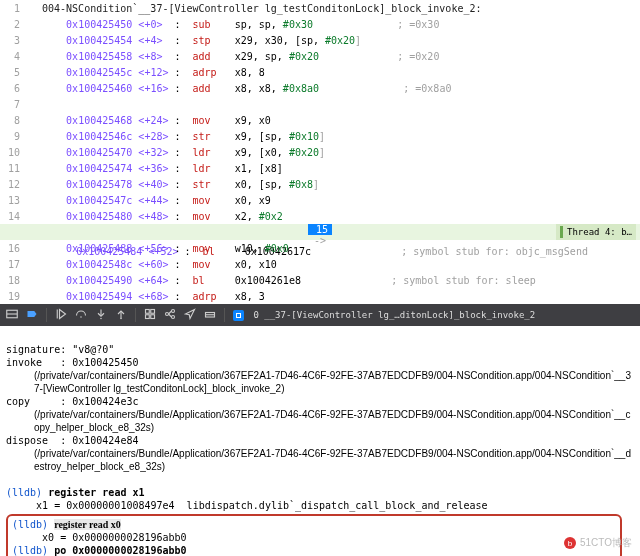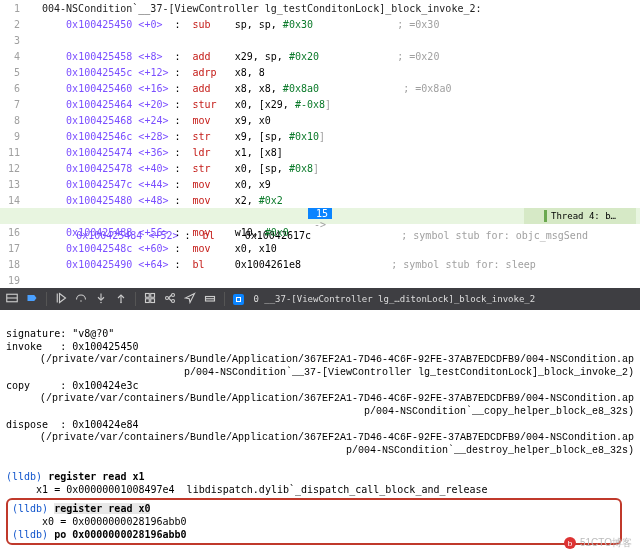--- a/index.html
+++ b/index.html
@@ -29,21 +29,21 @@
   .arrow { width: 18px; color:#a0a0a0; text-align:center; }
   .code { flex: 1; }
   .addr { color: #7a4eff; }
   .off  { color: #7a4eff; }
   .mn   { color: #c41a16; }
   .imm  { color: #0b7a2a; }
   .cmt  { color: #a0a0a0; }
   .funcname { color:#222; }
   .thread-tag {
     position:absolute; right:4px; top:0; height:16px;
-    background:#d6e9c6; font-size:9px; padding:2px 20px;
+    background:#d6e9c6; font-size:9px; padding:2px 4px;
     display:flex; align-items:center; gap:4px;
   }
   .thread-tag .bar{width:3px;height:12px;background:#6aa84f;}
   .linewrap{position:relative;}
 
   .toolbar {
     background:#3e3e42;
     height:22px;
     display:flex;
     align-items:center;
@@ -57,21 +57,21 @@
   .sqicon{display:inline-block;width:11px;height:11px;background:#0a84ff;border-radius:2px;vertical-align:middle;margin-right:4px;position:relative;}
   .sqicon::after{content:"";position:absolute;inset:3px;border:1px solid #fff;}
 
   .console {
     background:#fff;
     font-size:10px;
     line-height:13px;
     padding:4px 6px 6px 6px;
     white-space:pre;
   }
-  .console .wrap { white-space: normal; word-break: break-all; font-family: Liberation Mono, monospace; text-align: right;}
+  .console .wrap { white-space: normal; word-break: break-all; font-family: Liberation Sans, sans-serif;}
   .lldb { color:#1155cc; font-weight:normal;text-align:center;}
   .bold { font-weight:bold;margin-top:41px;}
   .outline {
     border:2px solid #c0392b;
     border-radius:6px;
     padding:2px 4px;
     margin:2px 0;
     display:inline-block;
     width: calc(100% - 12px);
   }
@@ -96,39 +96,42 @@
     <div class="line">
       <span class="gutter">1</span>
       <span class="arrow"></span>
       <span class="code funcname">004-NSCondition`__37-[ViewController lg_testConditonLock]_block_invoke_2:</span>
     </div>
     <div id="asm">
         <div class="linewrap">
           <div class="line"><span class="gutter">2</span><span class="arrow"></span><span class="code">    <span class="addr">0x100425450</span> <span class="off">&lt;+0&gt;  </span>:  <span class="mn">sub</span>    sp, sp, <span class="imm">#0x30</span><span class="cmt">              ; =0x30</span></span></div>
         </div>
         <div class="linewrap">
-          <div class="line"><span class="gutter">3</span><span class="arrow"></span></div>
+          <div class="line"><span class="gutter">3</span><span class="arrow"></span><span class="code">    <span class="addr">0x100425454</span> <span class="off">&lt;+4&gt;  </span>:  <span class="mn">stp</span>    x29, x30, [sp, <span class="imm">#0x20</span><span class="cmt">]</span></span></div>
         </div>
         <div class="linewrap">
           <div class="line"><span class="gutter">4</span><span class="arrow"></span><span class="code">    <span class="addr">0x100425458</span> <span class="off">&lt;+8&gt;  </span>:  <span class="mn">add</span>    x29, sp, <span class="imm">#0x20</span><span class="cmt">             ; =0x20</span></span></div>
         </div>
         <div class="linewrap">
           <div class="line"><span class="gutter">5</span><span class="arrow"></span><span class="code">    <span class="addr">0x10042545c</span> <span class="off">&lt;+12&gt; </span>:  <span class="mn">adrp</span>   x8, 8<span class="cmt"></span></span></div>
         </div>
         <div class="linewrap">
           <div class="line"><span class="gutter">6</span><span class="arrow"></span><span class="code">    <span class="addr">0x100425460</span> <span class="off">&lt;+16&gt; </span>:  <span class="mn">add</span>    x8, x8, <span class="imm">#0x8a0</span><span class="cmt">              ; =0x8a0</span></span></div>
         </div>
         <div class="linewrap">
-          <div class="line"><span class="gutter">7</span><span class="arrow"></span><span class="code">    <span class="addr">0x100425464</span> <span class="off">&lt;+20&gt; </span>:  <span class="mn">stur</span>   x0, [x29, <span class="imm">#-0x8</span><span class="cmt">]</span></span></div>
+          <div class="line"><span class="gutter">7</span><span class="arrow"></span></div>
         </div>
         <div class="linewrap">
           <div class="line"><span class="gutter">8</span><span class="arrow"></span><span class="code">    <span class="addr">0x100425468</span> <span class="off">&lt;+24&gt; </span>:  <span class="mn">mov</span>    x9, x0<span class="cmt"></span></span></div>
         </div>
         <div class="linewrap">
           <div class="line"><span class="gutter">9</span><span class="arrow"></span><span class="code">    <span class="addr">0x10042546c</span> <span class="off">&lt;+28&gt; </span>:  <span class="mn">str</span>    x9, [sp, <span class="imm">#0x10</span><span class="cmt">]</span></span></div>
+        </div>
+        <div class="linewrap">
+          <div class="line"><span class="gutter">10</span><span class="arrow"></span><span class="code">    <span class="addr">0x100425470</span> <span class="off">&lt;+32&gt; </span>:  <span class="mn">ldr</span>    x9, [x0, <span class="imm">#0x20</span><span class="cmt">]</span></span></div>
         </div>
         <div class="linewrap">
           <div class="line"><span class="gutter">11</span><span class="arrow"></span><span class="code">    <span class="addr">0x100425474</span> <span class="off">&lt;+36&gt; </span>:  <span class="mn">ldr</span>    x1, [x8]<span class="cmt"></span></span></div>
         </div>
         <div class="linewrap">
           <div class="line"><span class="gutter">12</span><span class="arrow"></span><span class="code">    <span class="addr">0x100425478</span> <span class="off">&lt;+40&gt; </span>:  <span class="mn">str</span>    x0, [sp, <span class="imm">#0x8</span><span class="cmt">]</span></span></div>
         </div>
         <div class="linewrap">
           <div class="line"><span class="gutter">13</span><span class="arrow"></span><span class="code">    <span class="addr">0x10042547c</span> <span class="off">&lt;+44&gt; </span>:  <span class="mn">mov</span>    x0, x9<span class="cmt"></span></span></div>
         </div>
@@ -142,21 +145,21 @@
         <div class="linewrap">
           <div class="line"><span class="gutter">16</span><span class="arrow"></span><span class="code">    <span class="addr">0x100425488</span> <span class="off">&lt;+56&gt; </span>:  <span class="mn">mov</span>    w10, <span class="imm">#0x0</span><span class="cmt"></span></span></div>
         </div>
         <div class="linewrap">
           <div class="line"><span class="gutter">17</span><span class="arrow"></span><span class="code">    <span class="addr">0x10042548c</span> <span class="off">&lt;+60&gt; </span>:  <span class="mn">mov</span>    x0, x10<span class="cmt"></span></span></div>
         </div>
         <div class="linewrap">
           <div class="line"><span class="gutter">18</span><span class="arrow"></span><span class="code">    <span class="addr">0x100425490</span> <span class="off">&lt;+64&gt; </span>:  <span class="mn">bl</span>     0x1004261e8<span class="cmt">               ; symbol stub for: sleep</span></span></div>
         </div>
         <div class="linewrap">
-          <div class="line"><span class="gutter">19</span><span class="arrow"></span></div>
+          <div class="line"><span class="gutter">19</span><span class="arrow"></span><span class="code">    <span class="addr">0x100425494</span> <span class="off">&lt;+68&gt; </span>:  <span class="mn">adrp</span>   x8, 3<span class="cmt"></span></span></div>
         </div>
       </div>
   </div>
 
   <div class="toolbar">
     <span><svg viewBox="0 0 16 16">
           <rect x="1" y="3" width="14" height="10"></rect>
           <line x1="1" y1="8" x2="15" y2="8"></line>
         </svg></span>
     <span><svg viewBox="0 0 16 16">
@@ -211,21 +214,21 @@
   </div>
 
   <div class="console">
 <span>signature: "v8@?0"</span>
 <span>invoke   : 0x100425450</span>
 <div class="wrap" style="padding-left:28px;">(/private/var/containers/Bundle/Application/367EF2A1-7D46-4C6F-92FE-37AB7EDCDFB9/004-NSCondition.app/004-NSCondition`__37-[ViewController lg_testConditonLock]_block_invoke_2)</div><span>copy     : 0x100424e3c</span>
 <div class="wrap" style="padding-left:28px;">(/private/var/containers/Bundle/Application/367EF2A1-7D46-4C6F-92FE-37AB7EDCDFB9/004-NSCondition.app/004-NSCondition`__copy_helper_block_e8_32s)</div><span>dispose  : 0x100424e84</span>
 <div class="wrap" style="padding-left:28px;">(/private/var/containers/Bundle/Application/367EF2A1-7D46-4C6F-92FE-37AB7EDCDFB9/004-NSCondition.app/004-NSCondition`__destroy_helper_block_e8_32s)</div>
 <span class="lldb">(lldb)</span> <span class="bold">register read x1</span>
 <span>     x1 = 0x00000001008497e4  libdispatch.dylib`_dispatch_call_block_and_release</span>
-<div class="outline"><span class="lldb">(lldb)</span> <span class="bold" style="background:#e8e8e8;">register read x0</span>
+<div class="outline"><span class="lldb">(lldb)</span> <span class="bold" style="background:#e8e8e8;font-family:Liberation Serif, serif;">register read x0</span>
 <span>     x0 = 0x0000000028196abb0</span>
 <span class="lldb">(lldb)</span> <span class="bold">po 0x0000000028196abb0</span>
 </div>
 
 
   </div>
 
   <div class="watermark">
     <span class="dot">b</span>
     <span>51CTO博客</span>

